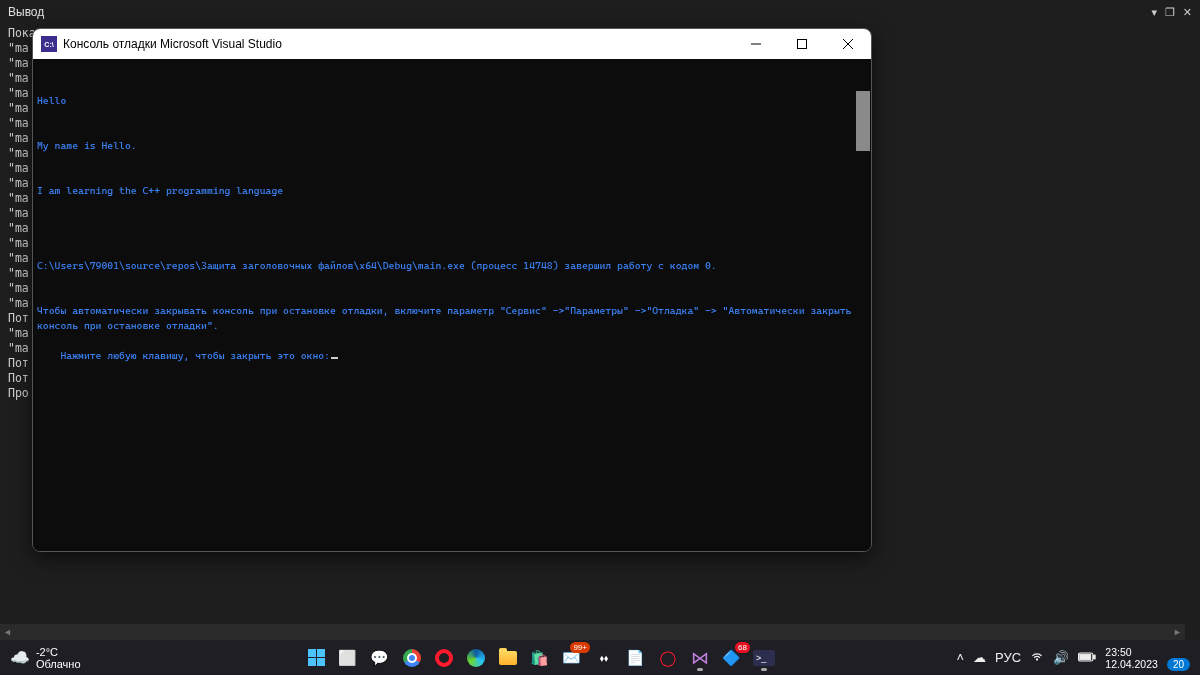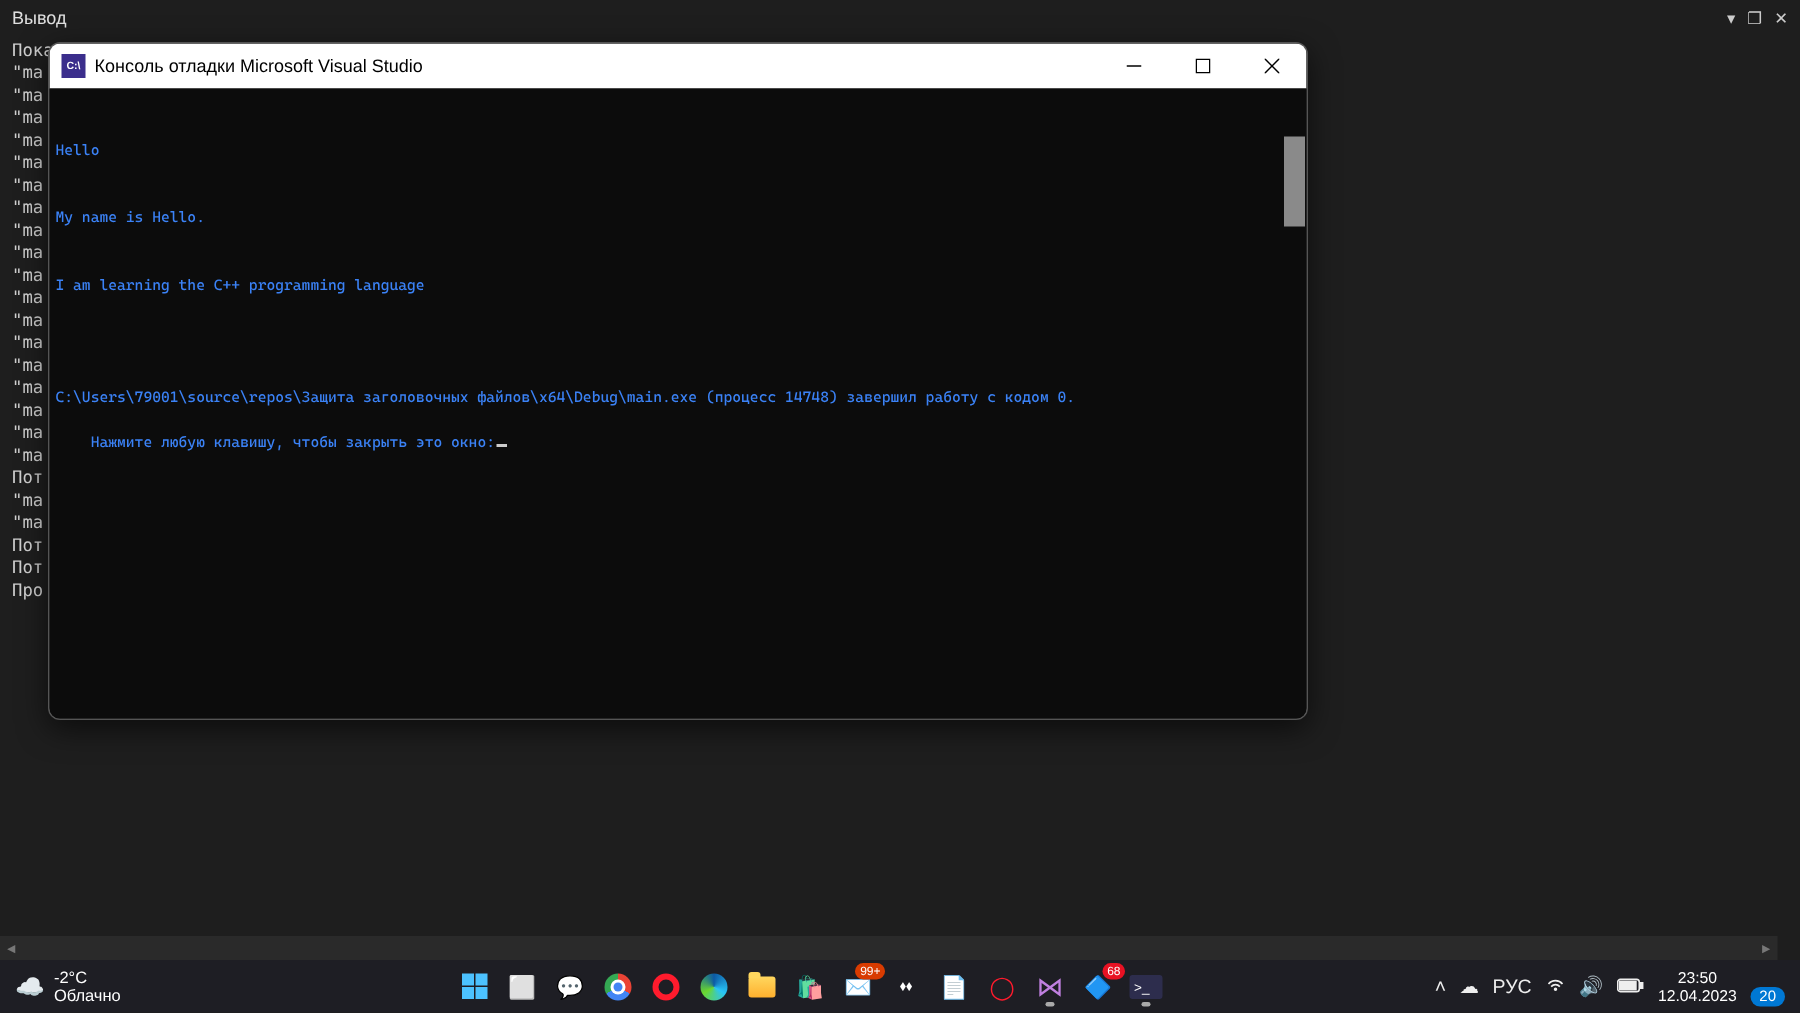--- a/index.html
+++ b/index.html
@@ -55,21 +55,21 @@
     align-items: center;
     justify-content: space-between;
     padding: 0 3px;
   }
   .vs-scrollbar-h .arrow { color: #777; font-size: 9px; }
   .console-window {
     position: absolute;
     left: 32px;
     top: 28px;
     width: 840px;
-    height: 452px;
+    height: 524px;
     background: #0c0c0c;
     border: 1px solid #555;
     box-shadow: 0 6px 20px rgba(0,0,0,0.6);
     border-radius: 8px;
     overflow: hidden;
     display: flex;
     flex-direction: column;
   }
   .console-titlebar {
     height: 30px;
@@ -188,21 +188,21 @@
   .win-logo div { background: #4cc2ff; }
   .taskbar-right {
     display: flex;
     align-items: center;
     gap: 9px;
     padding-right: 10px;
     min-width: 260px;
     justify-content: flex-end;
   }
   .tray-icon { font-size: 13px; color: #eee; }
-  .clock { text-align: center; line-height: 12px; font-size: 10.5px; }
+  .clock { text-align: left; line-height: 12px; font-size: 10.5px; }
   .notif-badge {
     background: #0078d4;
     color: #fff;
     border-radius: 10px;
     padding: 1px 6px;
     font-size: 10px;
     margin-top: 14px;
   }
   .mail-badge {
     position: absolute;
@@ -302,20 +302,21 @@
           <line x1="10" y1="0" x2="0" y2="10"></line>
         </svg>
     </div>
   </div>
   <div class="console-body">
     <div class="line">Hello</div>
     <div class="line">My name is Hello.</div>
     <div class="line">I am learning the C++ programming language</div>
     <div class="line"></div>
     <div class="line">C:\Users\79001\source\repos\Защита заголовочных файлов\x64\Debug\main.exe (процесс 14748) завершил работу с кодом 0.</div>
+    <div class="line">Чтобы автоматически закрывать консоль при остановке отладки, включите параметр "Сервис" -&gt;"Параметры" -&gt;"Отладка" -&gt; "Автоматически закрыть консоль при остановке отладки".</div>
     <div class="line" style="display:inline">Нажмите любую клавишу, чтобы закрыть это окно:</div><span class="cursor"></span>
     <div class="console-scrollbar"></div>
   </div>
 </div>
 
 <div class="taskbar">
   <div class="taskbar-left">
     <span class="weather-icon">☁️</span>
     <div class="weather-text">
       <div>-2°C</div>

